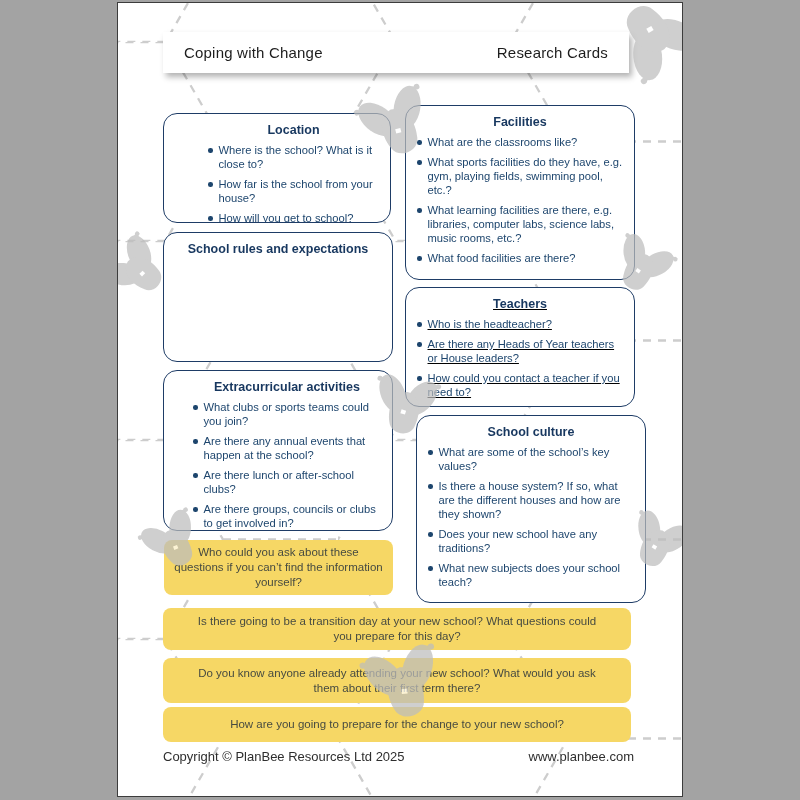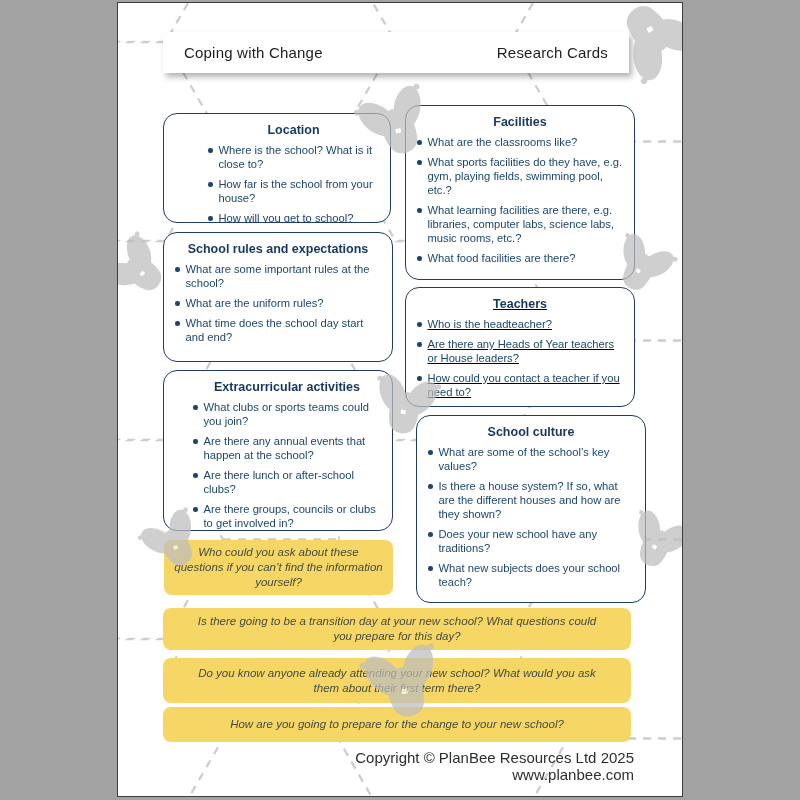--- a/index.html
+++ b/index.html
@@ -37,27 +37,27 @@
     color:var(--navy-text);font-size:11.2px;line-height:1.25;
   }
   .bullet-dot{
     flex:0 0 auto;width:4.5px;height:4.5px;border-radius:50%;
     background:var(--navy-text);margin-top:5px;
   }
   .hl{
     position:absolute;z-index:2;background:var(--yellow);border-radius:8px;
     display:flex;align-items:center;justify-content:center;text-align:center;
     color:var(--yellow-text);font-size:11.5px;line-height:1.3;
-    padding:4px 26px;box-sizing:border-box;font-style:italic;
+    padding:4px 26px;box-sizing:border-box;
   }
   .hl.col{padding:4px 10px;}
   .page-footer{
     position:absolute;left:45px;top:746px;width:471px;z-index:2;
-    display:flex;justify-content:space-between;align-items:flex-end;
-    font-size:15px;color:var(--footer-text);flex-direction:column;
+    display:flex;justify-content:space-between;align-items:flex-start;
+    font-size:13px;color:var(--footer-text);
   }
   .bee{position:absolute;z-index:3;opacity:.72;pointer-events:none;}
   .bee svg{display:block;width:100%;height:100%;}
 </style>
 </head>
 <body>
 
 <svg width="0" height="0" style="position:absolute">
   <defs>
     <symbol id="bee" viewBox="0 0 100 100">
@@ -107,34 +107,20 @@
           </li>
         <li>
             <span class="bullet-dot"></span>
             <span>How will you get to school?</span>
           </li>
       </ul>
     </div>
 
     <div class="card" style="left:45px;top:229px;width:230px;height:130px;">
       <div class="card-title">School rules and expectations</div>
-      <ul>
-        <li>
-            <span class="bullet-dot"></span>
-            <span>What are some important rules at the school?</span>
-          </li>
-        <li>
-            <span class="bullet-dot"></span>
-            <span>What are the uniform rules?</span>
-          </li>
-        <li>
-            <span class="bullet-dot"></span>
-            <span>What time does the school day start and end?</span>
-          </li>
-      </ul>
     </div>
 
     <div class="card" style="left:45px;top:367px;width:230px;height:161px;padding-left:29px;">
       <div class="card-title">Extracurricular activities</div>
       <ul>
         <li>
             <span class="bullet-dot"></span>
             <span>What clubs or sports teams could you join?</span>
           </li>
         <li>

